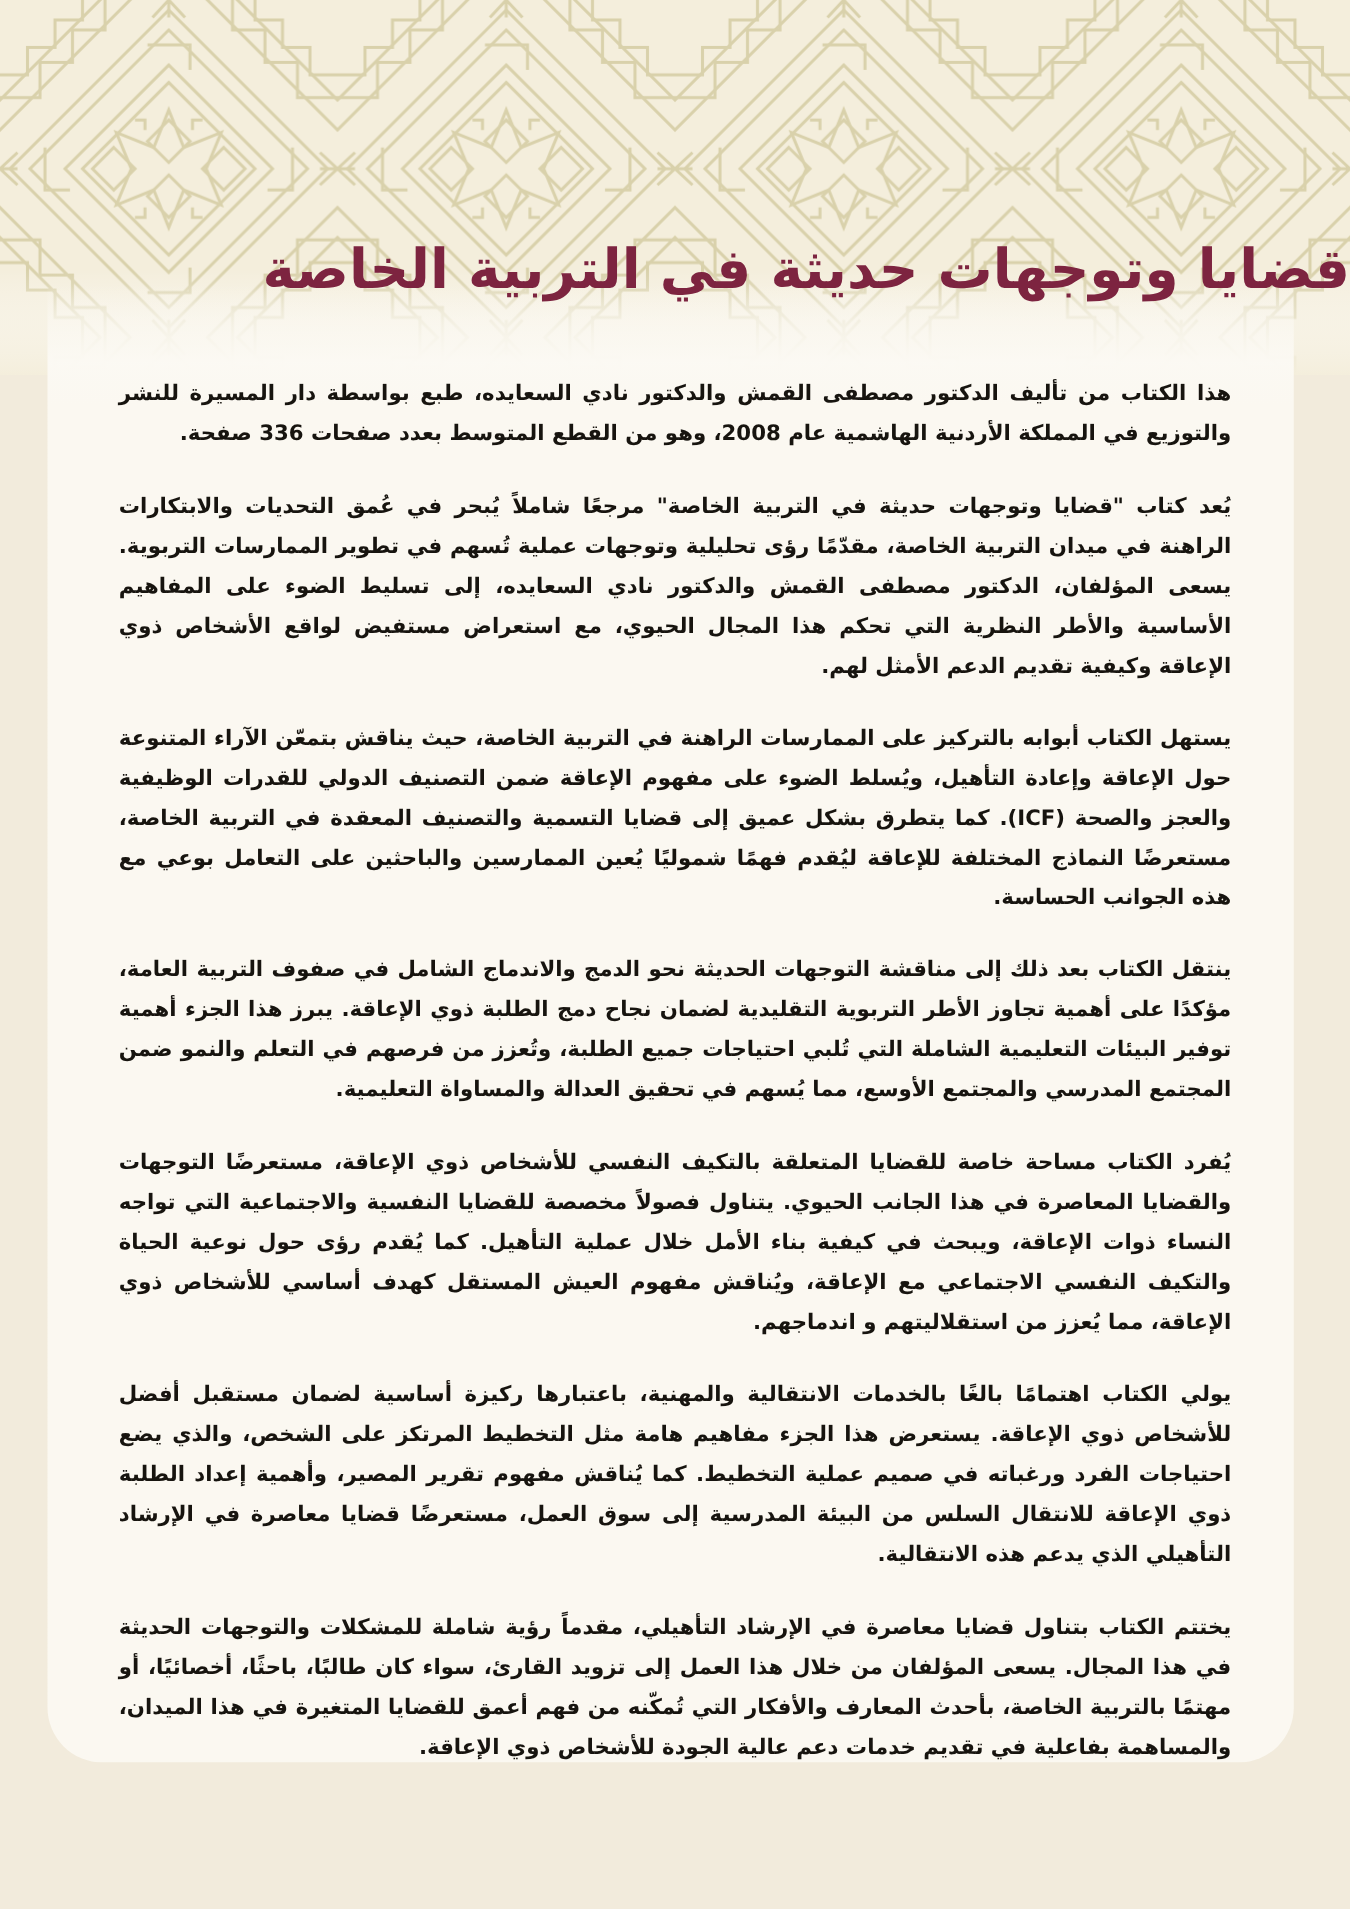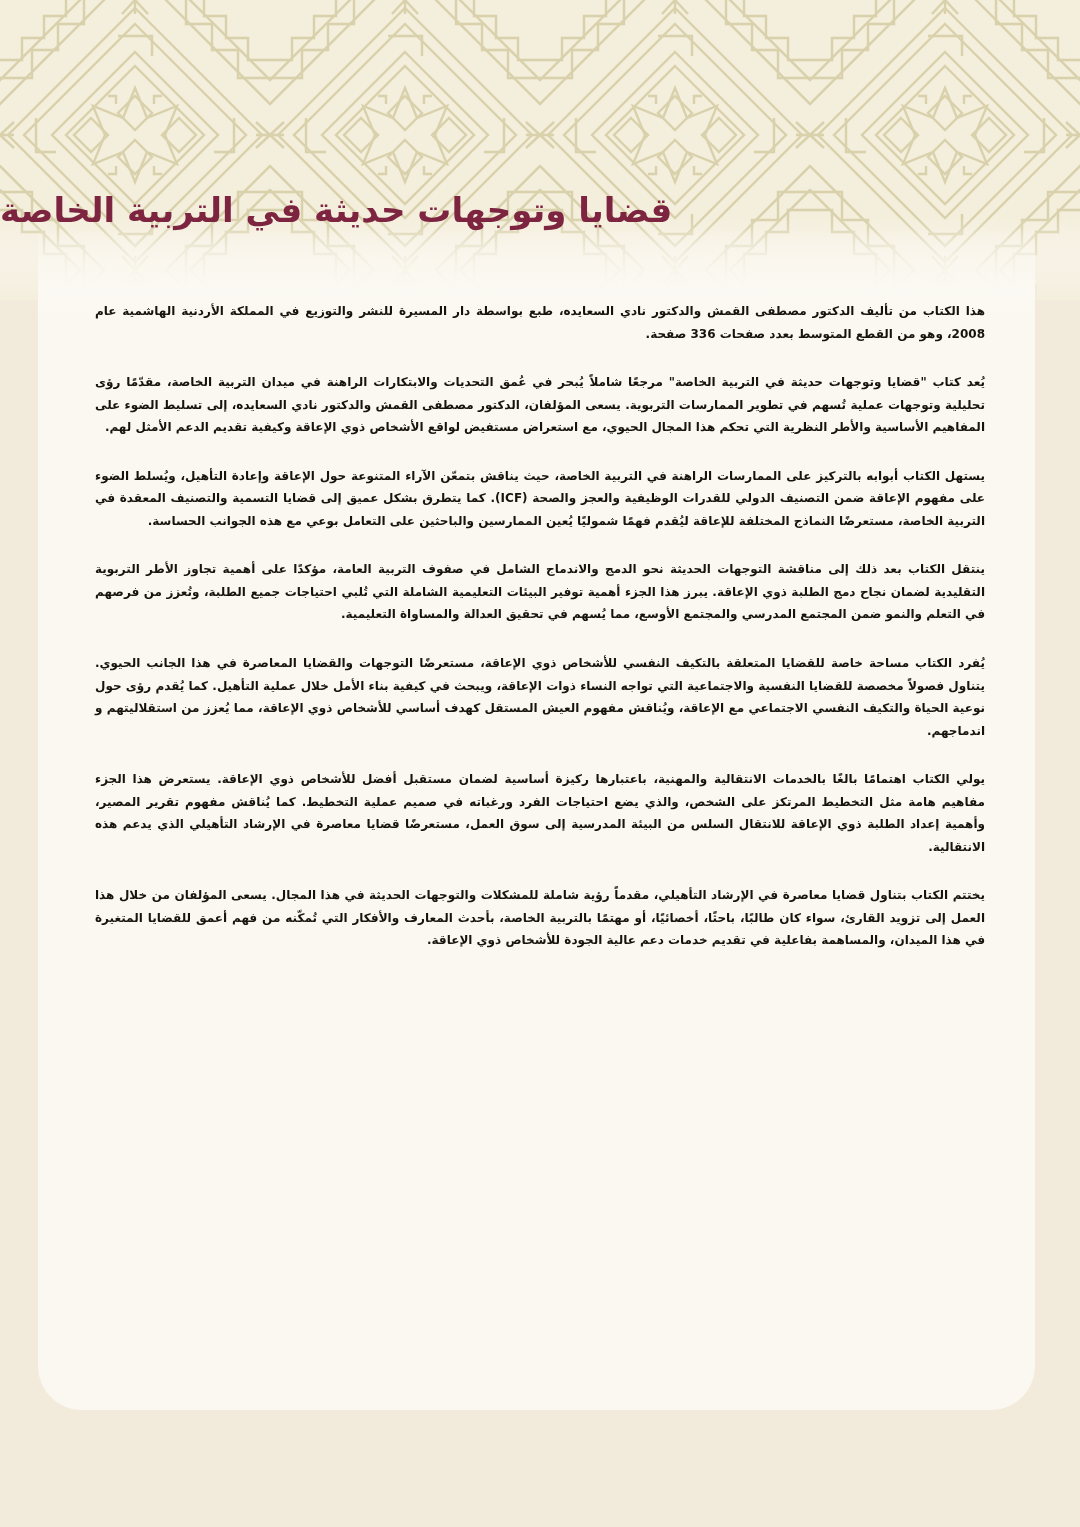--- a/index.html
+++ b/index.html
@@ -44,42 +44,42 @@
         #fbf8f1 100%);
     pointer-events:none;
   }
 
   
   #page-title {
     position:absolute;
     top:190px;
     left:0;
     width:1080px;
-    text-align:left;
-    font-size:34px;
+    text-align:right;
+    font-size:44px;
     font-weight:bold;
     letter-spacing:0px;
     color:#7d2440;
     z-index:5;
     direction:rtl;
   }
 
   
   #body-text {
     position:absolute;
     top:300px;
     left:95px;
     width:890px;
     z-index:6;
     direction:rtl;
     text-align:justify;
   }
 
   .para {
-    font-size:12px;
+    font-size:17px;
     font-weight:bold;
     line-height:1.88;
     color:#17140f;
     margin-bottom:26px;
     text-align:justify;
     text-justify:inter-word;
     direction:rtl;
   }
   .para:last-child { margin-bottom:0; }
 

